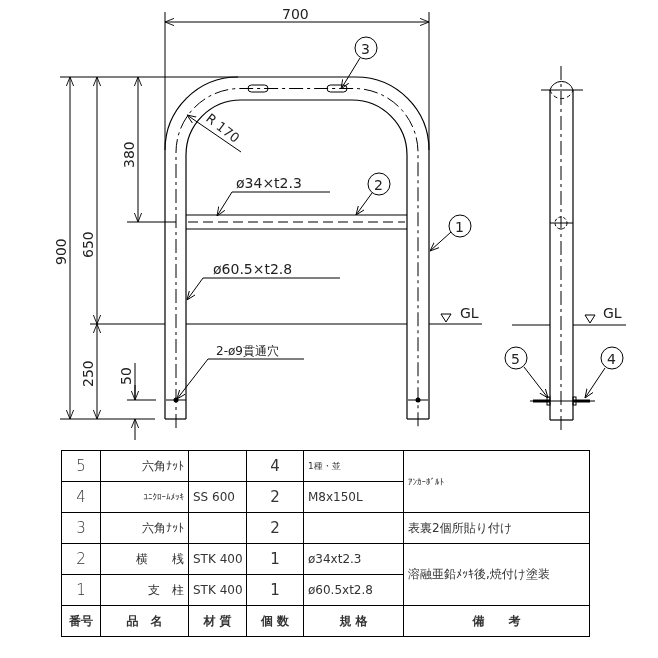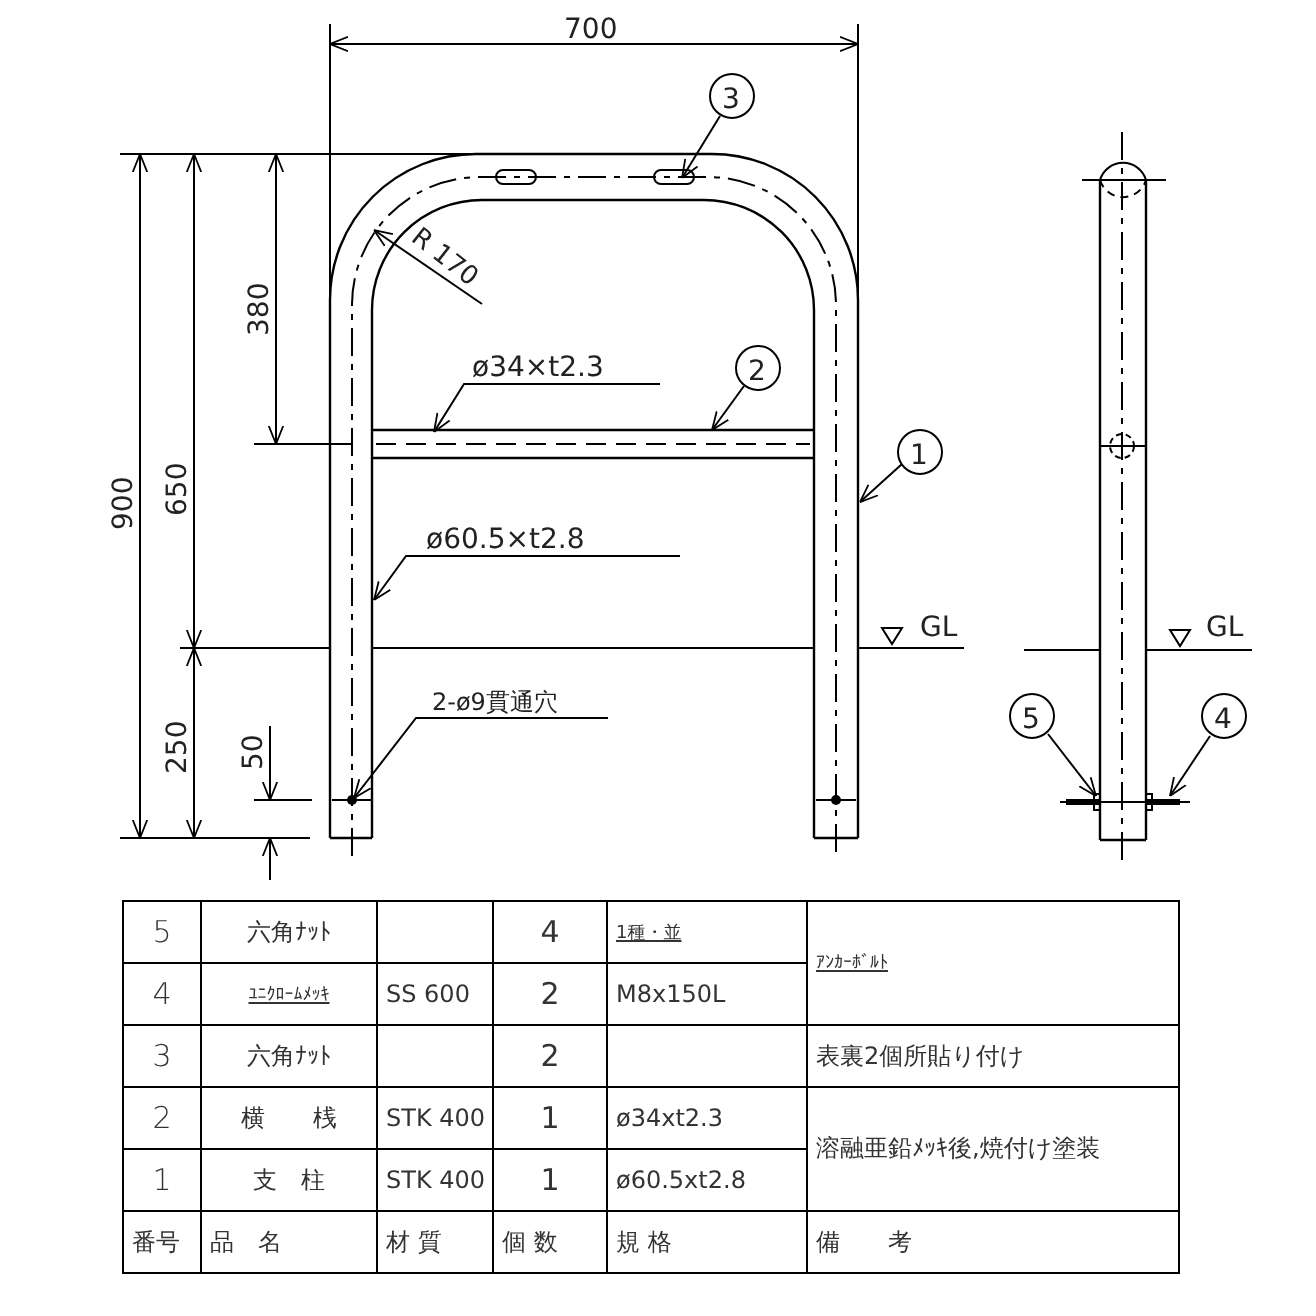--- a/index.html
+++ b/index.html
@@ -6,24 +6,24 @@
   body{width:658px;height:658px;position:relative;overflow:hidden;font-family:"DejaVu Sans",sans-serif;color:#000;}
   #drawing{position:absolute;left:0;top:0;width:658px;height:445px;}
   #drawing text{font-family:"DejaVu Sans",sans-serif;fill:#222;}
   .thin{stroke:#000;stroke-width:1;fill:none;}
   .pipe{stroke:#000;stroke-width:1.2;fill:none;}
   .center{stroke:#000;stroke-width:1;fill:none;stroke-dasharray:14 4 3 4;}
   .dash{stroke:#000;stroke-width:1;fill:none;stroke-dasharray:10 5;}
   table.parts{position:absolute;left:61px;top:450px;border-collapse:collapse;table-layout:fixed;width:528px;}
   table.parts td{border:1.5px solid #000;height:30px;padding:0 4px;font-size:12px;color:#333;white-space:nowrap;overflow:hidden;}
   .c-no{text-align:center;font-size:15px !important;font-weight:300;}
-  .c-name{text-align:center;margin-left:14px;}
+  .c-name{text-align:right;margin-left:14px;}
   .c-qty{text-align:center;font-size:15px !important;}
-  .small{font-size:9px !important;text-decoration:underline;}
-  .hdr td{font-size:12px;}
+  .small{font-size:9px !important;}
+  .hdr td{text-align:center;font-size:12px;font-weight:bold;}
 </style>
 </head>
 <body>
 
 <svg id="drawing" viewBox="0 0 658 445" xmlns="http://www.w3.org/2000/svg">
   <defs>
     <marker id="arr" viewBox="0 0 10 10" refX="10" refY="5" markerWidth="9" markerHeight="9" orient="auto-start-reverse" markerUnits="userSpaceOnUse">
       <path d="M0,1 L10,5 L0,9" fill="none" stroke="#000" stroke-width="1"></path>
     </marker>
   </defs>

